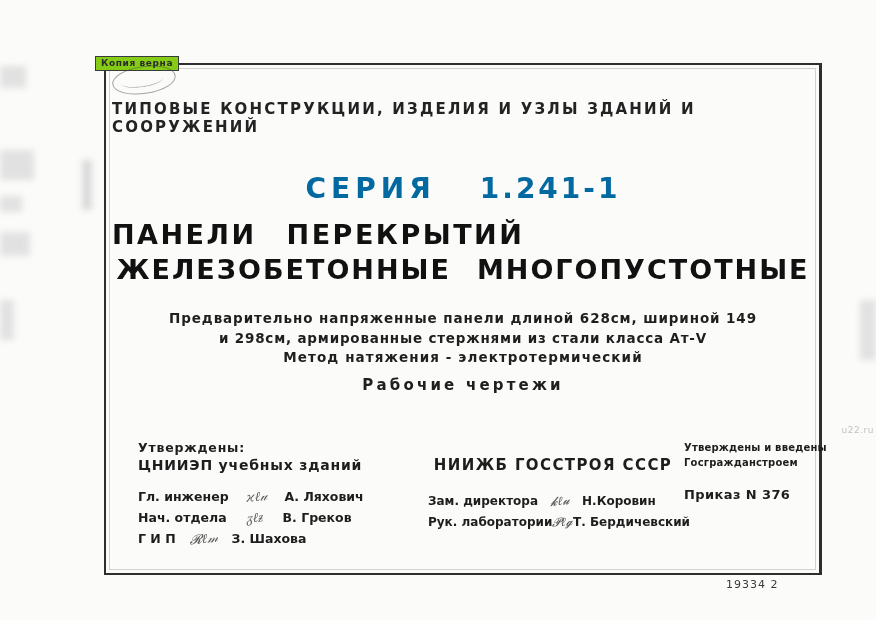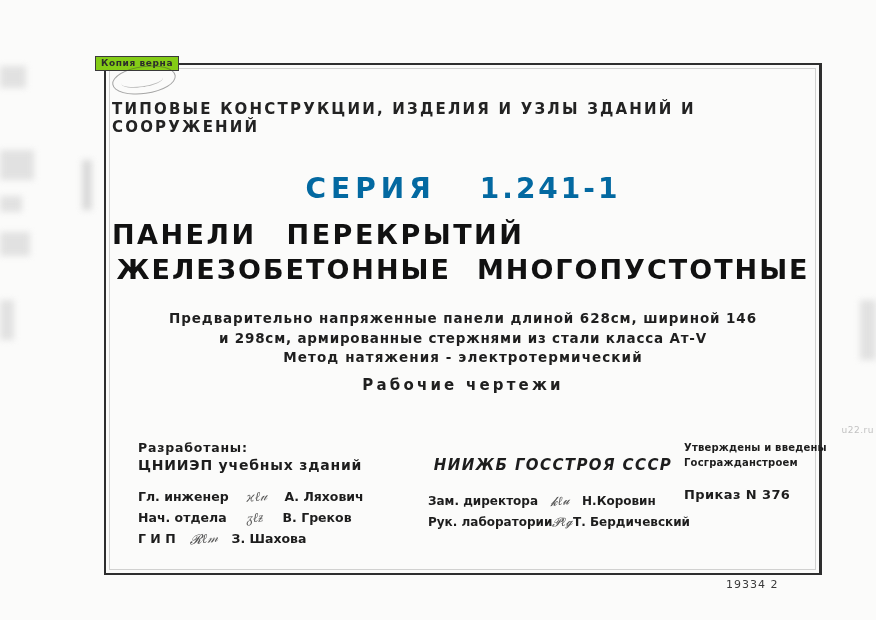--- a/index.html
+++ b/index.html
@@ -185,21 +185,20 @@
   .col-left .org {
     margin-top: 2px;
     font-size: 14px;
     letter-spacing: .8px;
   }
   .col-mid .org {
     margin-top: 16px;
     font-size: 15px;
     letter-spacing: 1.4px;
     text-align: center;
-    font-style: italic;
   }
   .col-right .appr {
     font-size: 10px;
     letter-spacing: .2px;
     line-height: 1.5;
   }
   .col-right .order {
     margin-top: 16px;
     font-size: 13px;
     letter-spacing: .4px;
@@ -280,30 +279,30 @@
   <div class="title-1">
     <span>ПАНЕЛИ</span><span class="gap"></span><span>ПЕРЕКРЫТИЙ</span>
   </div>
 
   <div class="title-2">
     <span>ЖЕЛЕЗОБЕТОННЫЕ</span><span class="gap"></span><span>МНОГОПУСТОТНЫЕ</span>
   </div>
 
 
   <div class="desc">
-    <div class="l1">Предварительно напряженные панели длиной 628см, шириной 146</div>
+    <div class="l1">Предварительно напряженные панели длиной 628см, шириной 149</div>
     <div class="l2">и 298см, армированные стержнями из стали класса Ат-V</div>
     <div class="l3">Метод натяжения - электротермический</div>
     <div class="l4">Рабочие  чертежи</div>
   </div>
 
   <div class="sig-area">
 
     <div class="col col-left">
-      <div class="heading">Разработаны:</div>
+      <div class="heading">Утверждены:</div>
       <div class="org">ЦНИИЭП учебных зданий</div>
       <div class="sig-rows">
         <div class="sig-row">
           <span class="sig-role">Гл. инженер</span>
           <span class="sig-mark">ϰℓ𝓊</span>
           <span class="sig-name">А. Ляхович</span>
         </div>
         <div class="sig-row">
           <span class="sig-role">Нач. отдела</span>
           <span class="sig-mark">ᵹℓᵶ</span>

